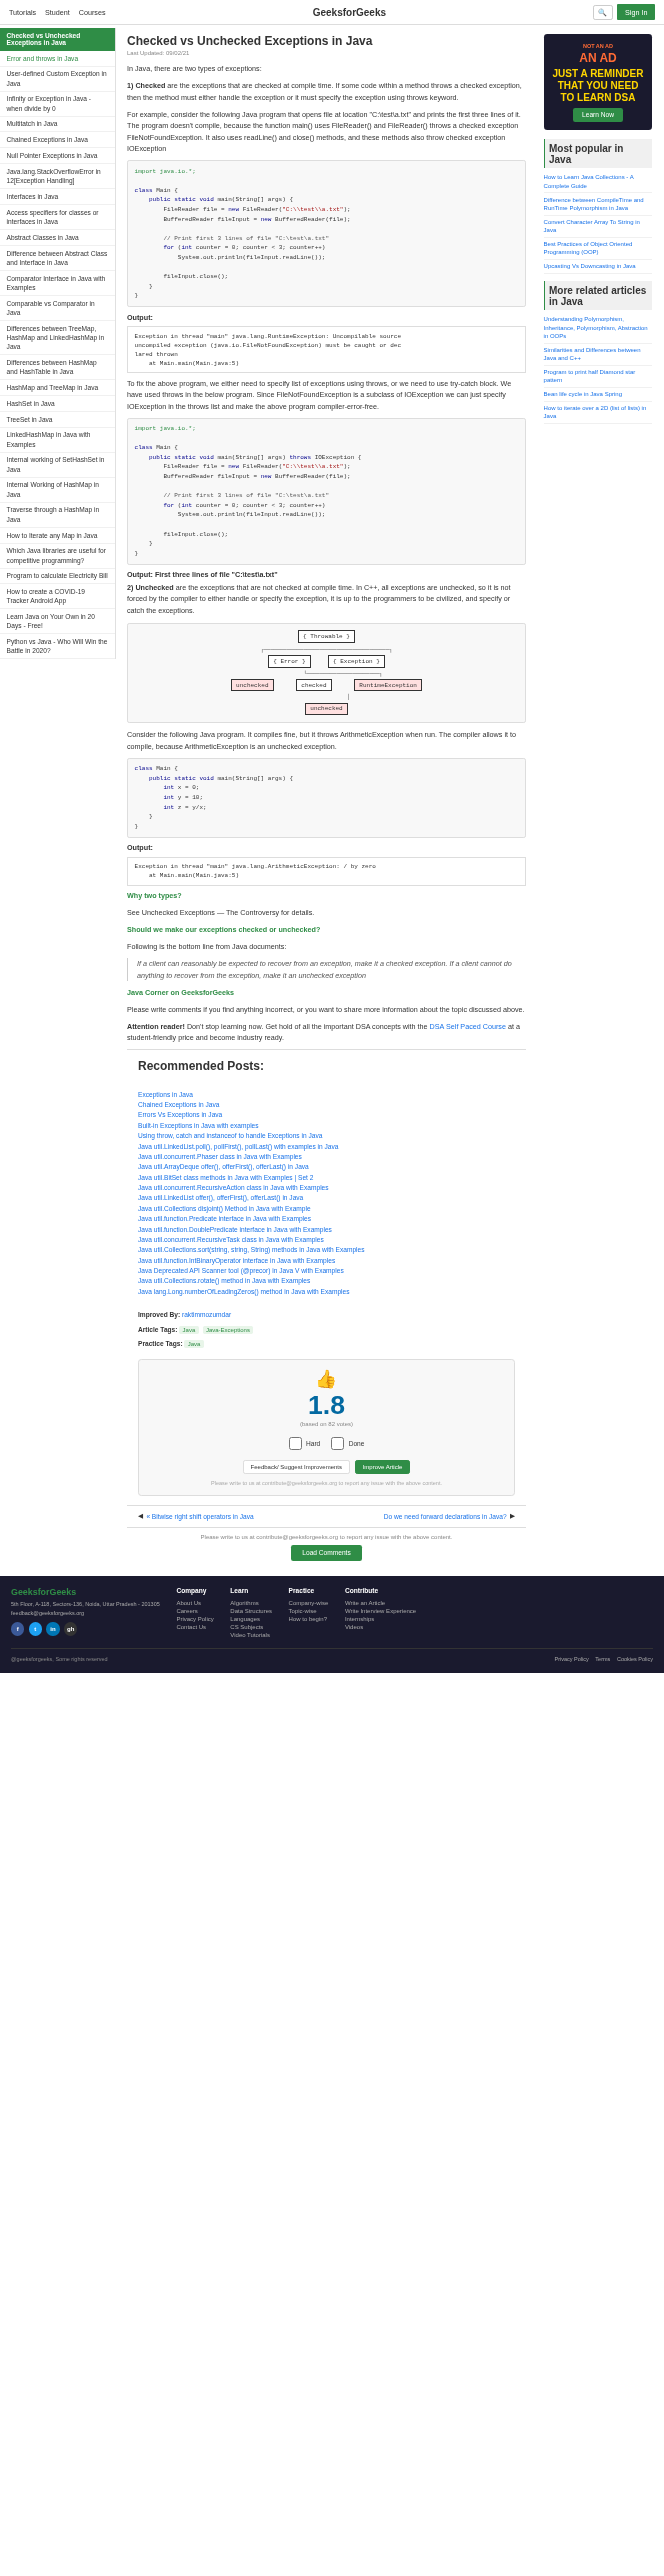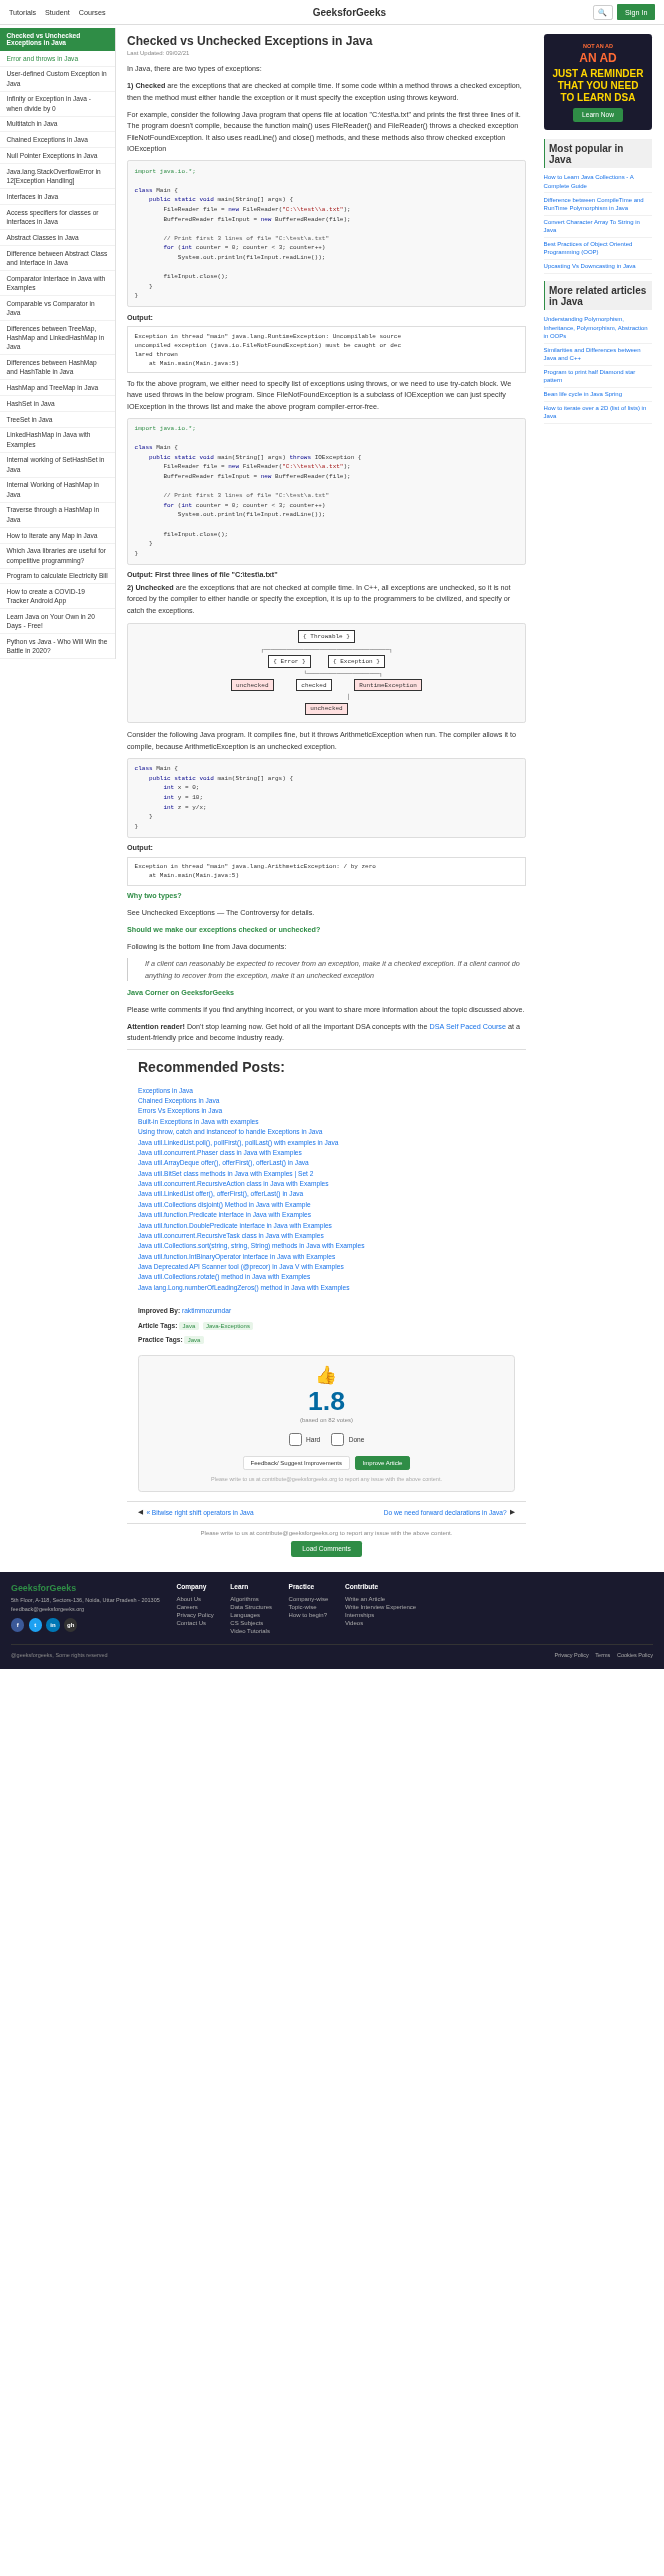--- a/index.html
+++ b/index.html
@@ -177,21 +177,21 @@
       cursor: pointer;
       text-decoration: none;
       line-height: 1.4;
     }
 
     
     .recommended-section {
       padding: 8.9px 11px;
       border-top: 0.6px solid #ddd;
     }
-    .recommended-title { font-size: 14px; font-weight: bold; margin-bottom: 10px; }
+    .recommended-title { font-size: 12px; font-weight: bold; margin-bottom: 16px; }
     .recommended-link { display: block; color: #1a73e8; font-size: 6.6px; padding: 1.7px 0; }
 
     
     .rating-section {
       background: #f8f8f8;
       border: 0.6px solid #ddd;
       border-radius: 3.3px;
       padding: 8.9px;
       margin: 8.9px 11px;
       text-align: center;
@@ -449,21 +449,21 @@
         <strong class="highlight">Why two types?</strong>
       </p>
       <p>
         <span>See Unchecked Exceptions — The Controversy for details.</span>
       </p>
 
       <p>
         <strong class="highlight">Should we make our exceptions checked or unchecked?</strong>
       </p>
       <p>Following is the bottom line from Java documents:</p>
-      <p style="font-style:italic;color:#555;padding-left:17px;border-left:1.7px solid #ccc;">If a client can reasonably be expected to recover from an exception, make it a checked exception. If a client cannot do anything to recover from the exception, make it an unchecked exception</p>
+      <p style="font-style:italic;color:#555;padding-left:9px;border-left:1.7px solid #ccc;">If a client can reasonably be expected to recover from an exception, make it a checked exception. If a client cannot do anything to recover from the exception, make it an unchecked exception</p>
 
       <p>
         <strong class="highlight">Java Corner on GeeksforGeeks</strong>
       </p>
       <p>Please write comments if you find anything incorrect, or you want to share more information about the topic discussed above.</p>
 
       <p>
         <strong>Attention reader!</strong>
         <span> Don't stop learning now. Get hold of all the important DSA concepts with the </span>
         <a class="blue-link">DSA Self Paced Course</a>

